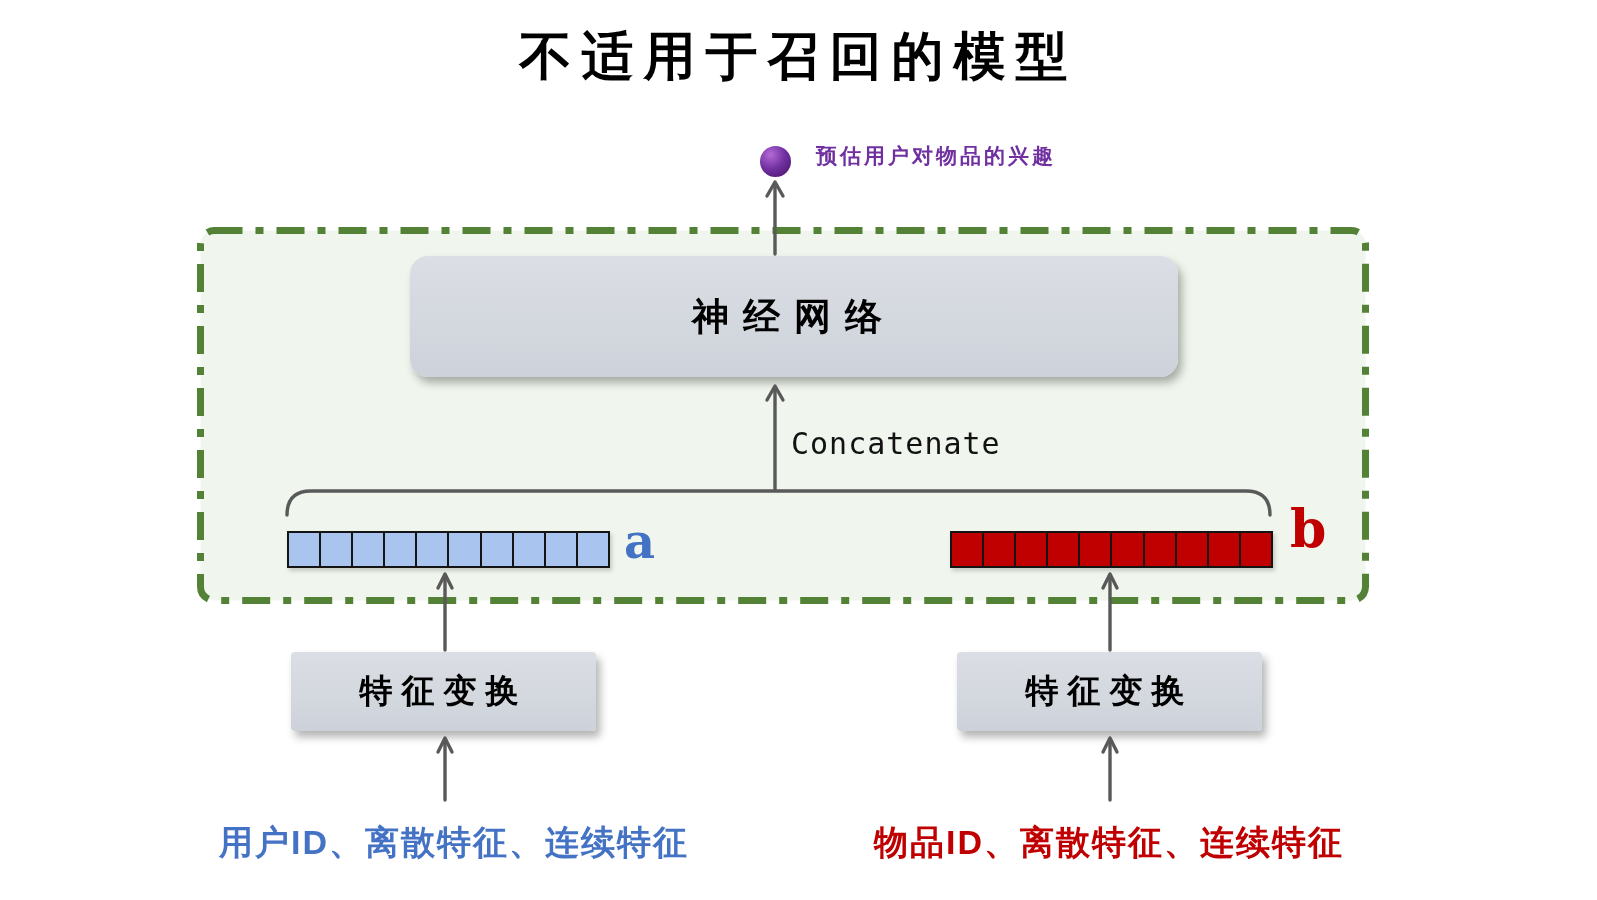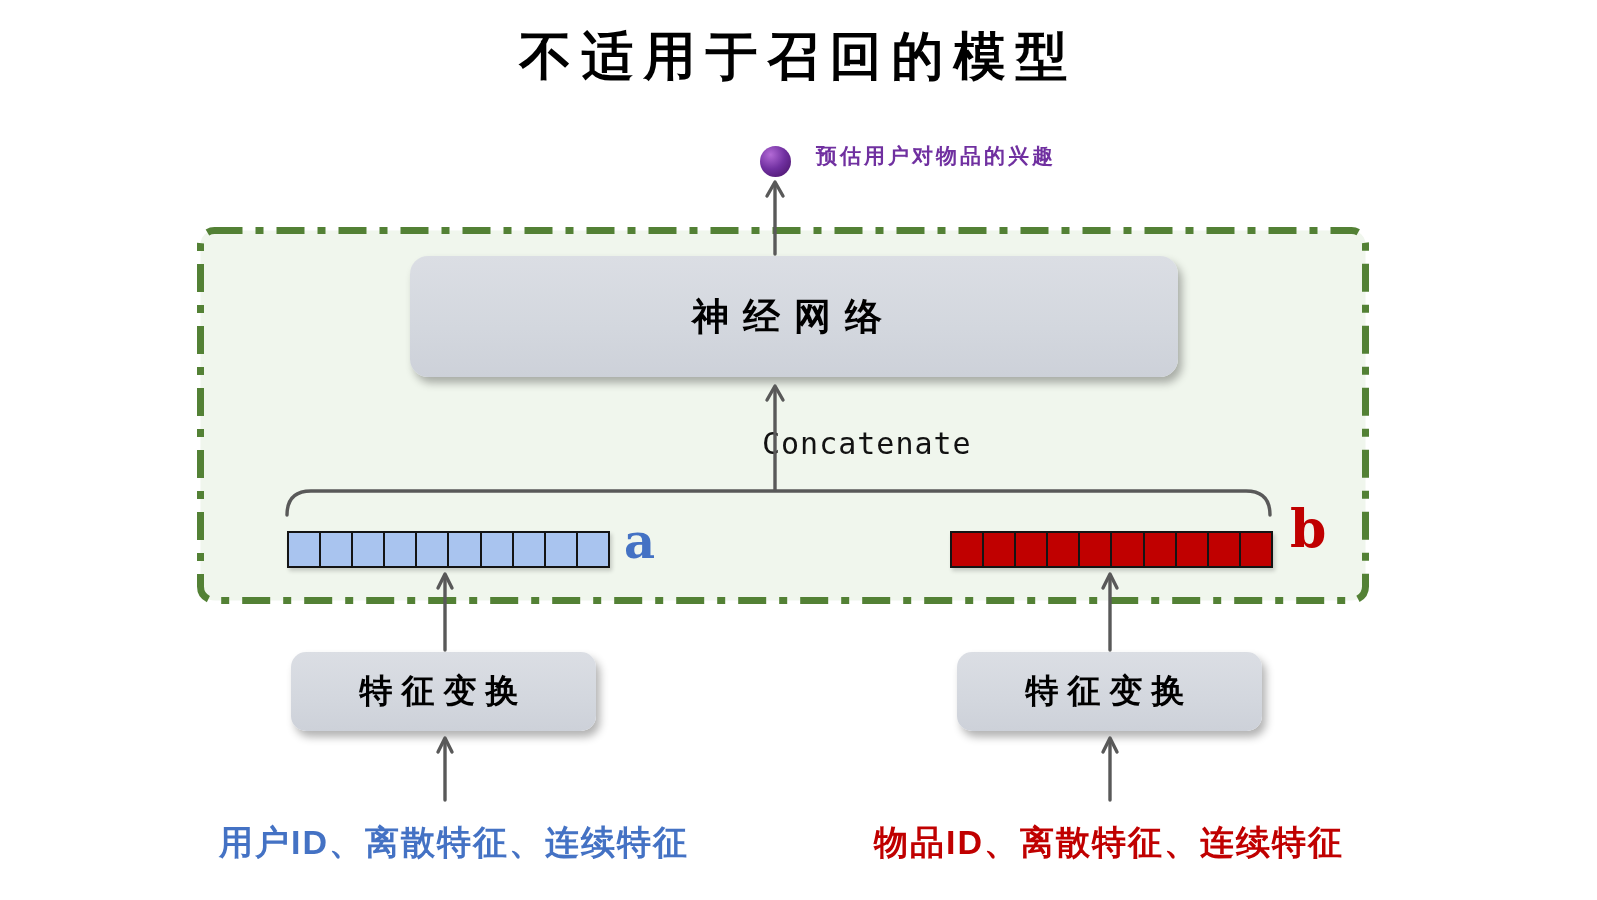--- a/index.html
+++ b/index.html
@@ -63,29 +63,29 @@
     background: linear-gradient(180deg, #dbdee4 0%, var(--box-gray, #d3d7de) 60%, #cdd1d9 100%);
     border-radius: 18px;
     box-shadow: 4px 6px 9px rgba(0,0,0,0.30);
     display: flex;
     align-items: center;
     justify-content: center;
     color: #000;
   }
   .nn-box { left: 396px; top: 256px; width: 768px; height: 121px; margin-left: 14px; }
   .nn-box span { font-size: 37px; font-weight: 700; letter-spacing: 14px; }
-  .transform-box { width: 305px; height: 79px; border-radius: 15px; align-items: center; }
+  .transform-box { width: 305px; height: 79px; border-radius: 4px; align-items: center; }
   .transform-left  { left: 291px;  top: 652px; }
   .transform-right { left: 957px;  top: 652px; }
   .transform-box span { font-size: 33px; font-weight: 700; letter-spacing: 9px; }
 
   
   .concat-label {
     position: absolute;
-    left: 762px; top: 426px;
+    left: 791px; top: 426px;
     font-size: 30px;
     color: #121212;
     font-family: "DejaVu Sans Mono", "Liberation Mono", monospace;
     letter-spacing: 1px;
   }
 
   
   .vector {
     position: absolute;
     top: 531px;

